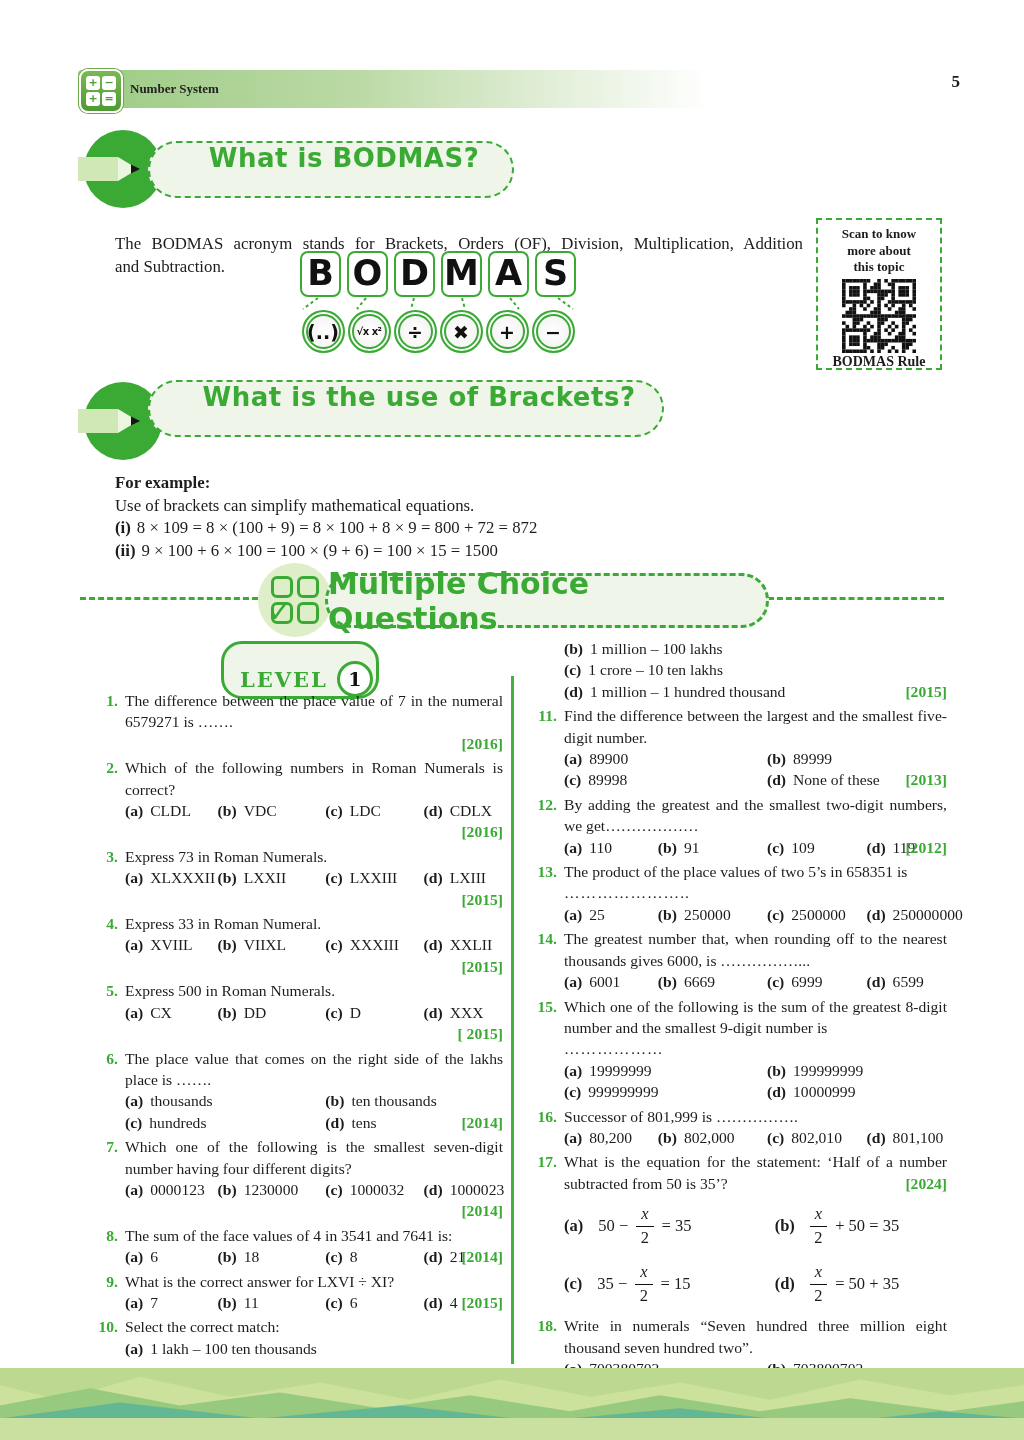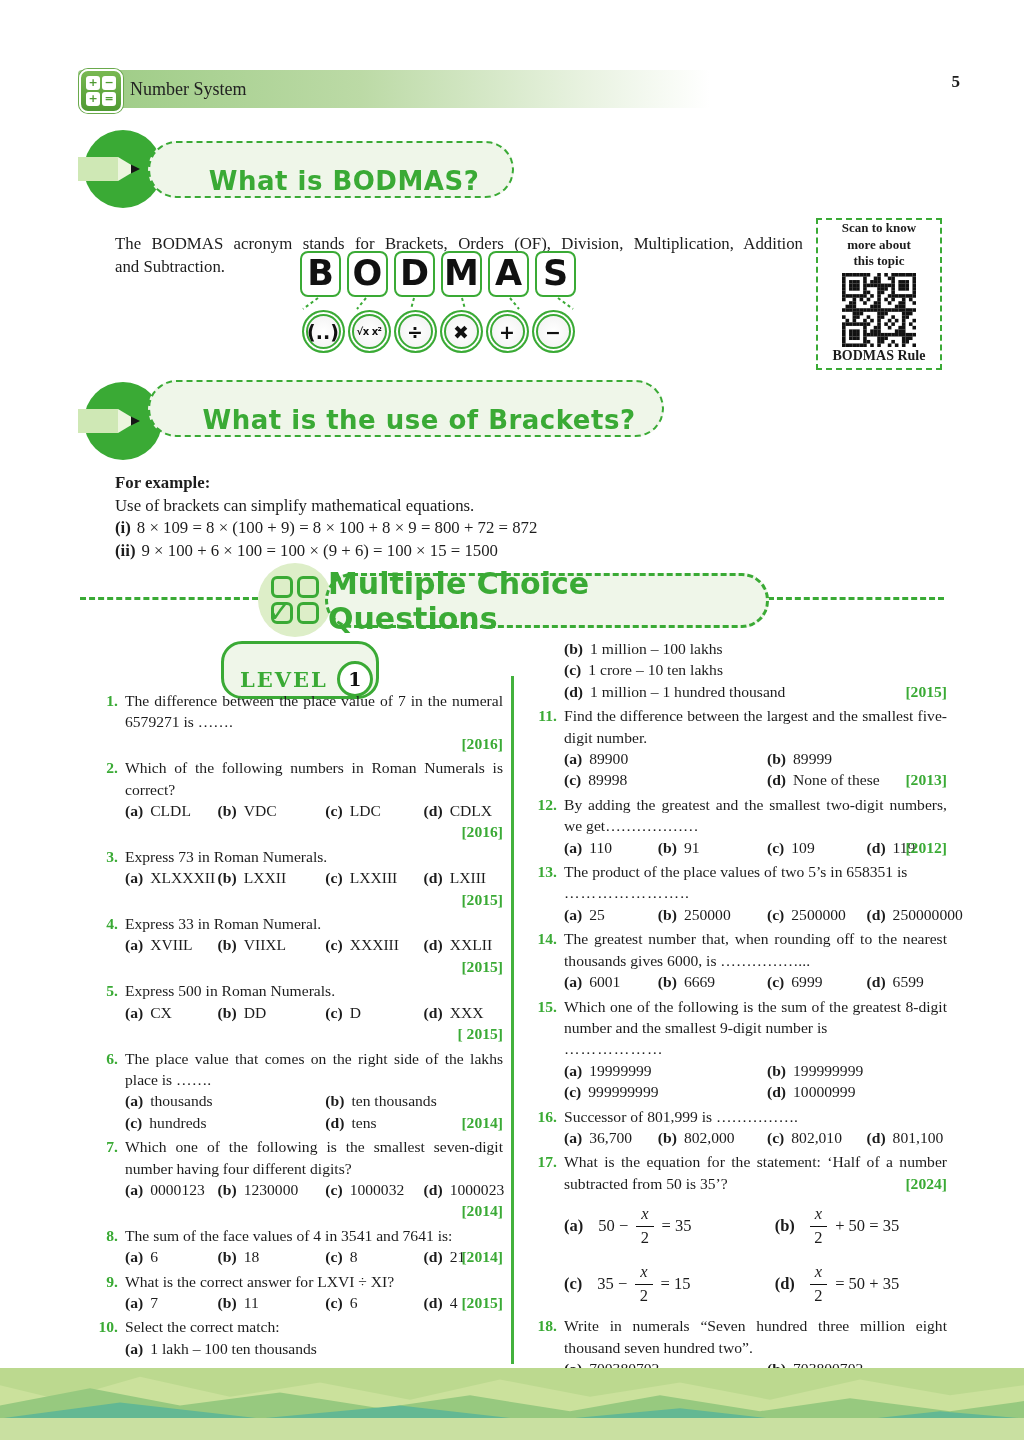--- a/index.html
+++ b/index.html
@@ -14,28 +14,28 @@
 
   
   #header-bar{position:absolute;left:78px;top:70px;width:632px;height:38px;border-radius:4px;
     background:linear-gradient(90deg,#9ccb84 0%,#bcdaa6 45%,#e8f2e0 80%,#ffffff 100%);}
   #chapter-icon{position:absolute;left:1px;top:-1px;width:40px;height:40px;border-radius:9px;
     background:linear-gradient(180deg,#79b952,#4f9a33);border:2px solid #fff;box-shadow:0 0 0 1px #6aa94c;
     display:flex;align-items:center;justify-content:center;}
   #chapter-icon .grid{display:grid;grid-template-columns:14px 14px;grid-template-rows:14px 14px;gap:2px;}
   #chapter-icon .cell{background:#fff;border-radius:3px;color:#4f9a33;font-family:"DejaVu Sans",sans-serif;
     font-weight:bold;font-size:11px;line-height:14px;text-align:center;}
-  #chapter-title{position:absolute;left:52px;top:0;height:48px;line-height:38px;font-size:18px;color:#222;}
+  #chapter-title{position:absolute;left:52px;top:0;height:48px;line-height:38px;font-size:13px;color:#222;font-weight:bold;}
   #page-number{position:absolute;left:900px;top:72px;width:60px;text-align:right;font-weight:bold;font-size:17px;}
 
   
   .banner-circle{position:absolute;width:78px;height:78px;border-radius:50%;background:var(--green);}
   .pencil-svg{position:absolute;left:-6px;top:24px;}
   .banner-pill{position:absolute;height:53px;border:2.5px dashed var(--green);border-radius:29px;
-    background:var(--fill-green);display:flex;align-items:flex-end;}
+    background:var(--fill-green);display:flex;align-items:flex-start;}
   .banner-title{width:100%;text-align:center;font-family:"DejaVu Sans",sans-serif;font-weight:800;
     color:var(--green);font-size:26px;letter-spacing:.5px;padding-left:26px;}
 
   
   #bodmas-intro{position:absolute;left:115px;top:218px;width:688px;font-size:16.8px;line-height:23px;}
   #bodmas-intro .l1{text-align:justify;text-align-last:justify;margin-top:14px;}
   #bodmas-diagram{position:absolute;left:292px;top:251px;width:292px;}
   #bodmas-letters{display:flex;gap:6px;justify-content:center;}
   .lbox{width:37px;height:42px;border:2.5px solid var(--green);border-radius:8px;background:#fff;
     font-family:"DejaVu Sans",sans-serif;font-weight:800;font-size:35px;line-height:40px;text-align:center;color:#111;}
@@ -43,21 +43,21 @@
   #bodmas-circles{display:flex;gap:3px;justify-content:center;}
   .circ{width:39px;height:39px;border-radius:50%;border:2.5px solid var(--green);
     box-shadow:inset 0 0 0 2px #fff, inset 0 0 0 4px var(--green);
     background:radial-gradient(#ffffff,#ededed);display:flex;align-items:center;justify-content:center;
     font-family:"DejaVu Sans",sans-serif;font-weight:800;font-size:19px;color:#111;}
   .circ.small{font-size:10px;letter-spacing:-.5px;}
 
   
   #qr-panel{position:absolute;left:816px;top:218px;width:122px;height:148px;border:2.5px dashed var(--green);
     text-align:center;background:#fff;}
-  #qr-panel .t{font-weight:bold;font-size:13px;line-height:16.5px;}
+  #qr-panel .t{font-weight:bold;font-size:13px;line-height:16.5px;margin-top:6px;}
   #qr-code{margin:3px auto 1px;display:block;}
   #qr-caption{font-weight:bold;font-size:14px;}
 
   
   #brackets-text{position:absolute;left:115px;top:472px;width:600px;font-size:16.8px;line-height:22.5px;}
   #brackets-text b{font-weight:bold;}
   #brackets-text .ex b{margin-right:6px;}
 
   
   .hdash{position:absolute;top:597px;border-top:3.5px dashed var(--green);}
@@ -670,21 +670,21 @@
             <span class="opt"><b class="opt-label">(c)</b><span class="opt-text">999999999</span></span>
             <span class="opt"><b class="opt-label">(d)</b><span class="opt-text">10000999</span></span>
           </div>
         </div>
       </div>
       <div class="q">
         <div class="qn">16.</div>
         <div class="qb">
           <div class="qtext">Successor of 801,999 is …………….</div>
           <div class="opts row4">
-            <span class="opt"><b class="opt-label">(a)</b><span class="opt-text">36,700</span></span>
+            <span class="opt"><b class="opt-label">(a)</b><span class="opt-text">80,200</span></span>
             <span class="opt"><b class="opt-label">(b)</b><span class="opt-text">802,000</span></span>
             <span class="opt"><b class="opt-label">(c)</b><span class="opt-text">802,010</span></span>
             <span class="opt"><b class="opt-label">(d)</b><span class="opt-text">801,100</span></span>
           </div>
         </div>
       </div>
       <div class="q">
         <div class="qn">17.</div>
         <div class="qb">
           <div class="qtext">What is the equation for the statement: ‘Half of a number subtracted from 50 is 35’?<span class="year year-float">[2024]</span></div>

